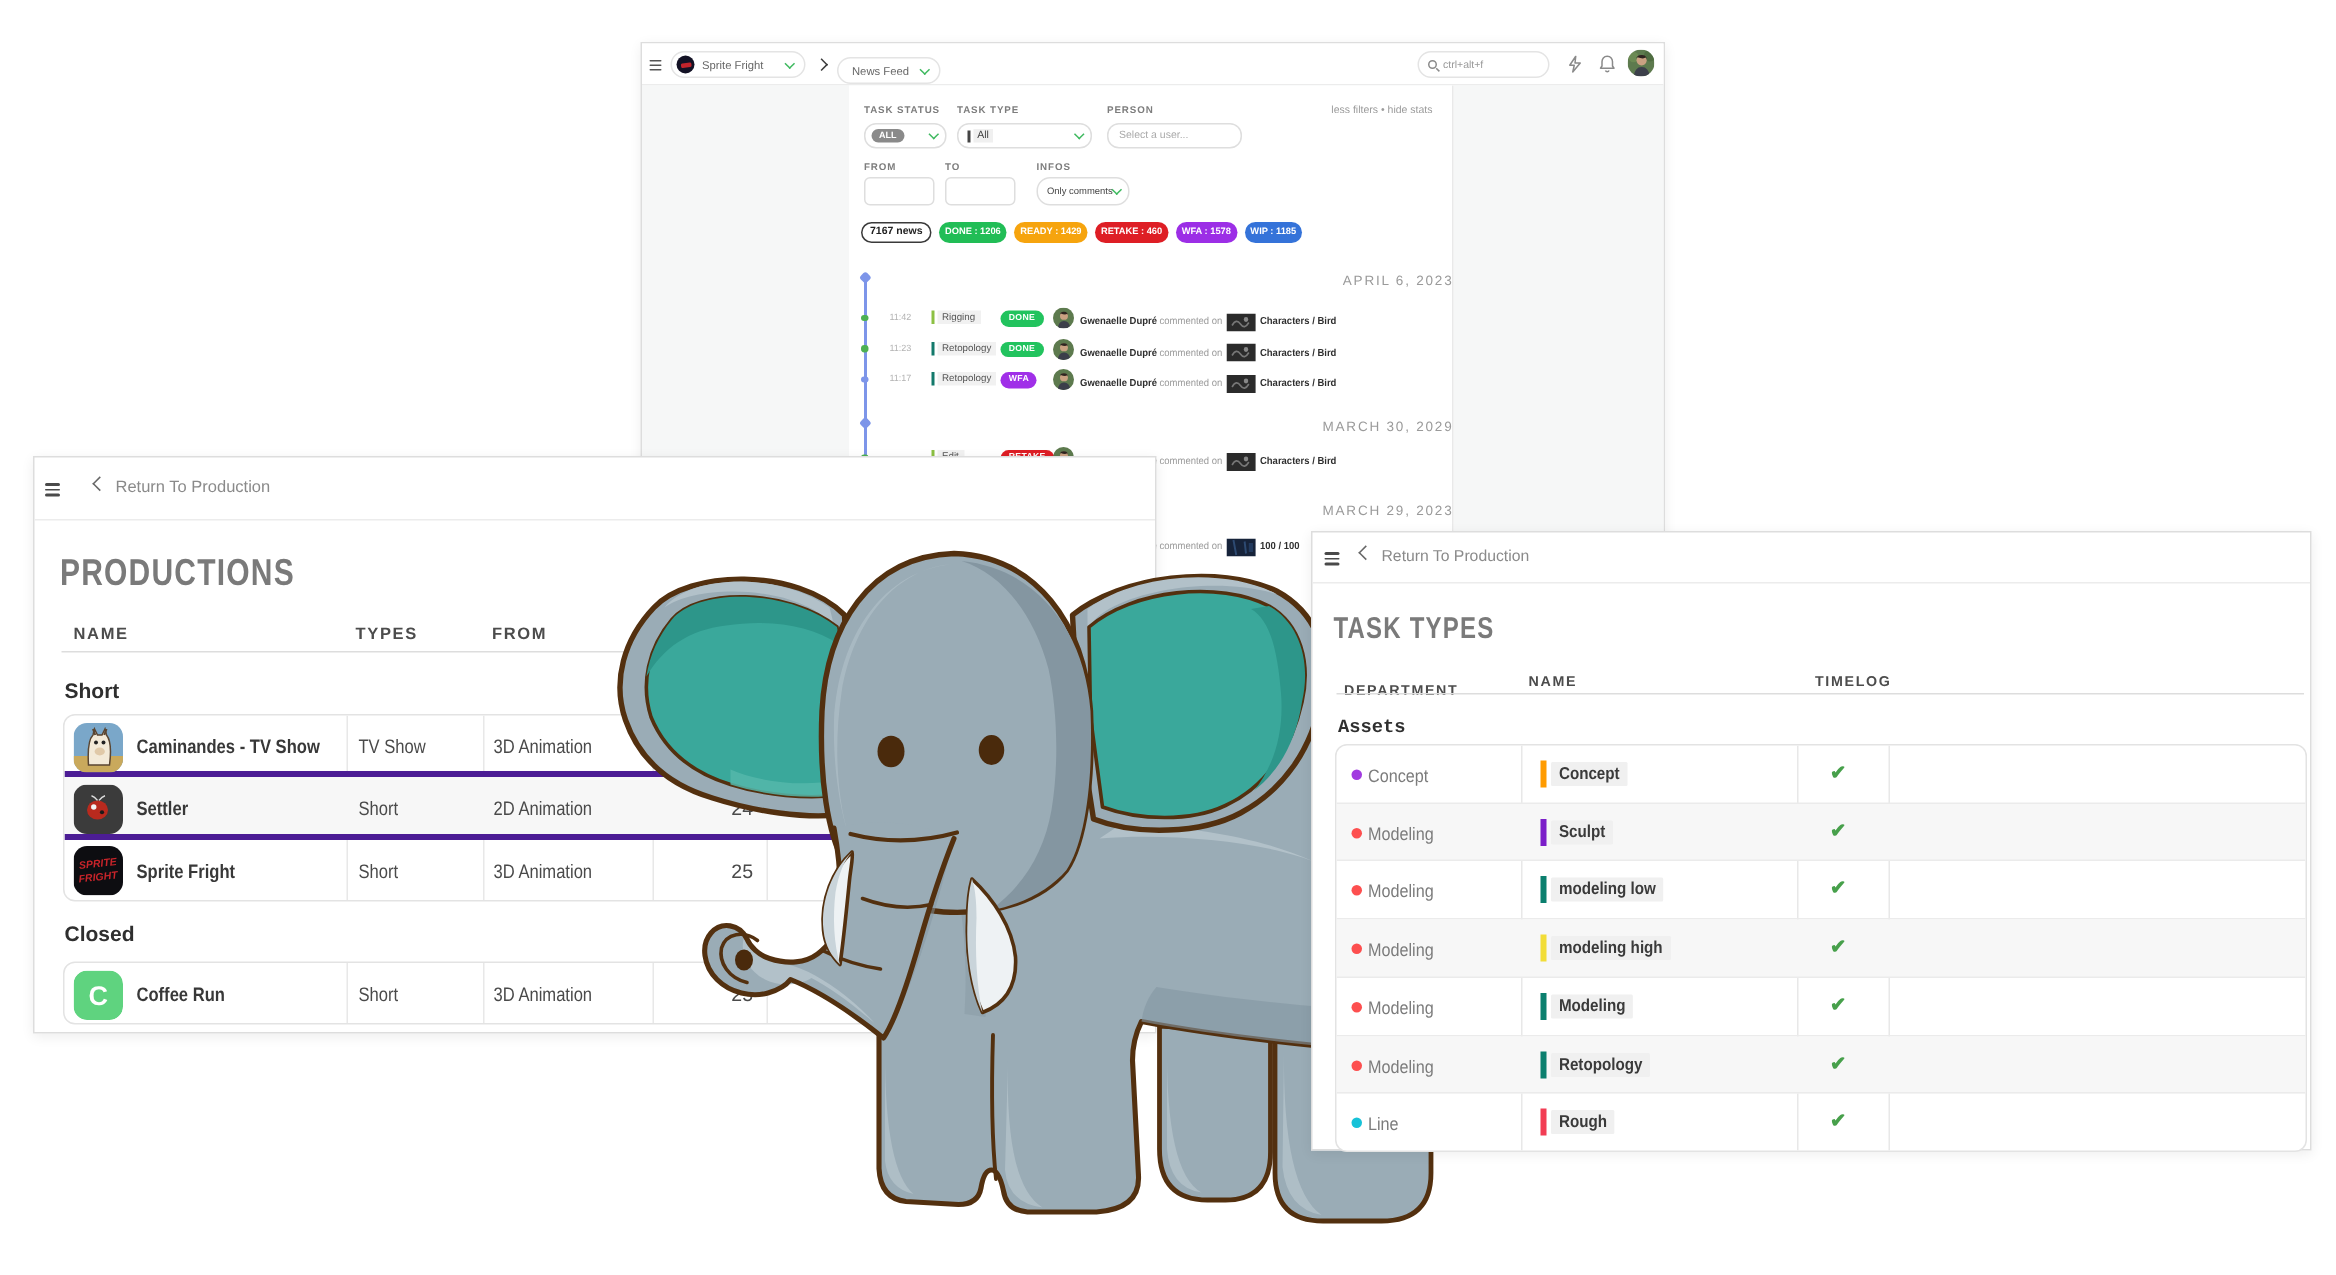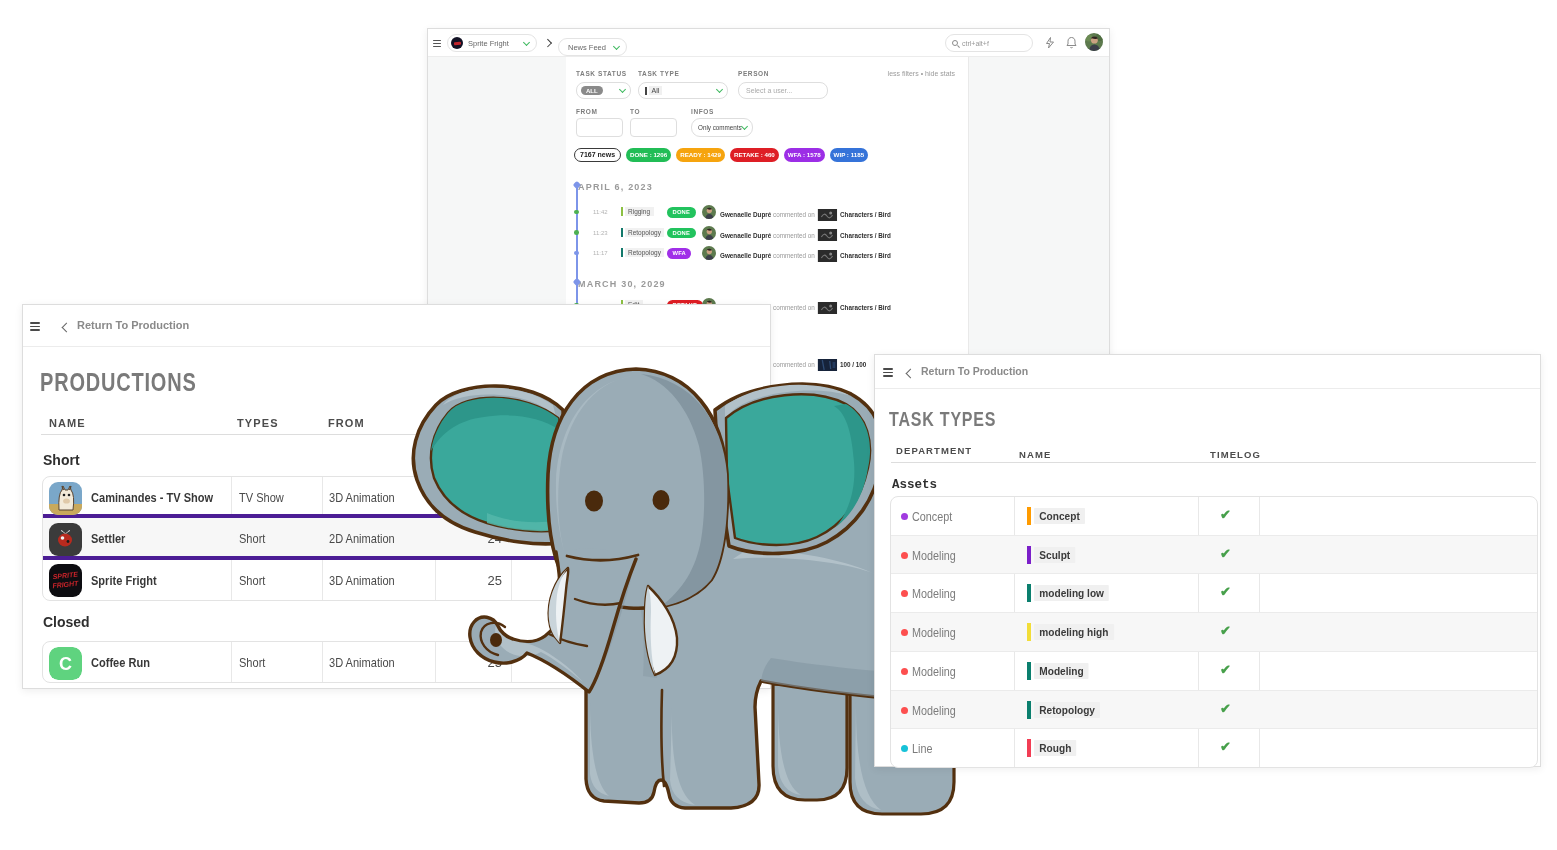--- a/index.html
+++ b/index.html
@@ -62,43 +62,43 @@
   .inputbox { position:absolute; height:19px; border:1px solid #dedede; border-radius:4px; background:#fff; }
   #flink { position:absolute; font-size:7px; color:#9b9b9b; }
 
   .statpill { height:13.5px; border-radius:7px; color:#fff; font-size:6.2px; font-weight:bold;
       display:inline-flex; align-items:center; padding:0 4px; margin-right:5px; }
   .statpill.first { background:#fff; color:#222; border:1.4px solid #3a3a3a; font-size:7px; padding:0 5px; }
   #stats-row { position:absolute; left:146px; display:flex; align-items:center; }
 
   #timeline { position:absolute; left:147.5px; top:127px; width:2.5px; bottom:0; background:#7d95e9; border-radius:2px; }
 
-  .feed-date { position:absolute; left:150px; width:391px; text-align:left; font-size:9px;
-      letter-spacing:1.2px; color:#9a9a9a; font-weight:700; }
+  .feed-date { position:absolute; left:150px; width:391px; text-align:right; font-size:9px;
+      letter-spacing:1.2px; color:#9a9a9a; font-weight:400; }
   .date-dot { position:absolute; left:145.7px; width:5.8px; height:5.8px; background:#7d95e9;
       border-radius:1.8px; transform:rotate(45deg); }
   .date-dot:after { content:""; position:absolute; inset:1.5px; background:#7d95e9; border-radius:50%; }
 
   .feed-row { position:absolute; left:0; right:0; height:14px; }
   .feed-row .dot { position:absolute; left:146.3px; top:4.7px; width:4.6px; height:4.6px; border-radius:50%; }
   .feed-row .time { position:absolute; left:165px; top:4px; width:15px; font-size:6px; color:#b3b3b3; }
   .feed-row .chip { position:absolute; left:193px; top:2px; display:flex; align-items:center; }
   .feed-row .chip .bar { width:2px; height:9px; margin-right:1.5px; }
   .feed-row .chip .nm { background:#f1f1f1; color:#555; font-size:6.5px; padding:1px 3.5px; }
   .feed-row .status { position:absolute; left:239px; top:2px; height:10.5px; border-radius:6px;
       color:#fff; font-size:5.8px; font-weight:bold; display:inline-flex; align-items:center; padding:0 5.5px; letter-spacing:.2px;}
   .feed-row .pav { position:absolute; left:274px; top:0; width:14px; height:14px; border-radius:50%; overflow:hidden; }
   .feed-row .txt { position:absolute; left:292px; top:3.5px; font-size:6.8px; color:#999;
       display:flex; align-items:center; white-space:nowrap; transform:scaleX(.93); transform-origin:0 50%; }
   .feed-row .txt b { color:#2f2f2f; }
   .feed-row .thumb { width:21px; height:12px; border-radius:1.5px; margin:0 3px; flex:0 0 auto; }
 
   
   #prod-window .topbar { position:absolute; left:0; top:0; right:0; height:42px; border-bottom:1px solid #ececec; }
-  .backlink { position:absolute; font-size:11px; color:#8a8a8a; display:flex; align-items:flex-end;font-weight:bold; }
+  .backlink { position:absolute; font-size:11px; color:#8a8a8a; display:flex; align-items:flex-start; }
   .backchev { width:7px; height:7px; border-left:1.6px solid #666; border-bottom:1.6px solid #666;
       transform:rotate(45deg); margin-right:7px; flex:0 0 auto; }
   .win-title { position:absolute; color:#7a7a7a; font-weight:600; letter-spacing:1px; font-size:25px;
       transform:scaleX(.8); transform-origin:0 50%; white-space:nowrap; }
   .th-label { position:absolute; font-size:11px; font-weight:bold; color:#4c4c4c; letter-spacing:1.1px; }
   .th-line { position:absolute; height:1px; background:#ddd; }
   .section-label { position:absolute; font-size:14px; font-weight:bold; color:#2f2f2f; }
   .card { position:absolute; border:1px solid #e3e3e3; border-radius:8px; background:#fff; overflow:hidden; }
   .prow { position:relative; height:41.3px; border-bottom:4px solid #4c1d95; }
   .prow:last-child { border-bottom:none; }
@@ -555,21 +555,21 @@
         <span></span>
         <span></span>
       </div>
     <div class="backlink" style="left:32px; top:10px; font-size:10.5px;">
       <span class="backchev"></span>
       <span>Return To Production</span>
     </div>
   </div>
   <div class="win-title" style="left:14px; top:53px; font-size:20px;">TASK TYPES</div>
 
-  <div class="th-label" style="left:21px; top:90px; font-size:9.5px;">DEPARTMENT</div>
+  <div class="th-label" style="left:21px; top:100px; font-size:9.5px;">DEPARTMENT</div>
   <div class="th-label" style="left:144px; top:94px; font-size:9.5px;">NAME</div>
   <div class="th-label" style="left:335px; top:94px; font-size:9.5px;">TIMELOG</div>
   <div class="th-line" style="left:16px; right:4px; top:107px;"></div>
 
   <div class="section-label" style="left:17px; top:123px; font-size:12.5px;font-family:Liberation Mono, monospace;">Assets</div>
 
   <div class="card" style="left:15px; top:141px; width:648px; height:272px;">
     <div class="vline" style="left:123px;"></div>
     <div class="vline" style="left:307px;"></div>
     <div class="vline" style="left:368px;"></div>

